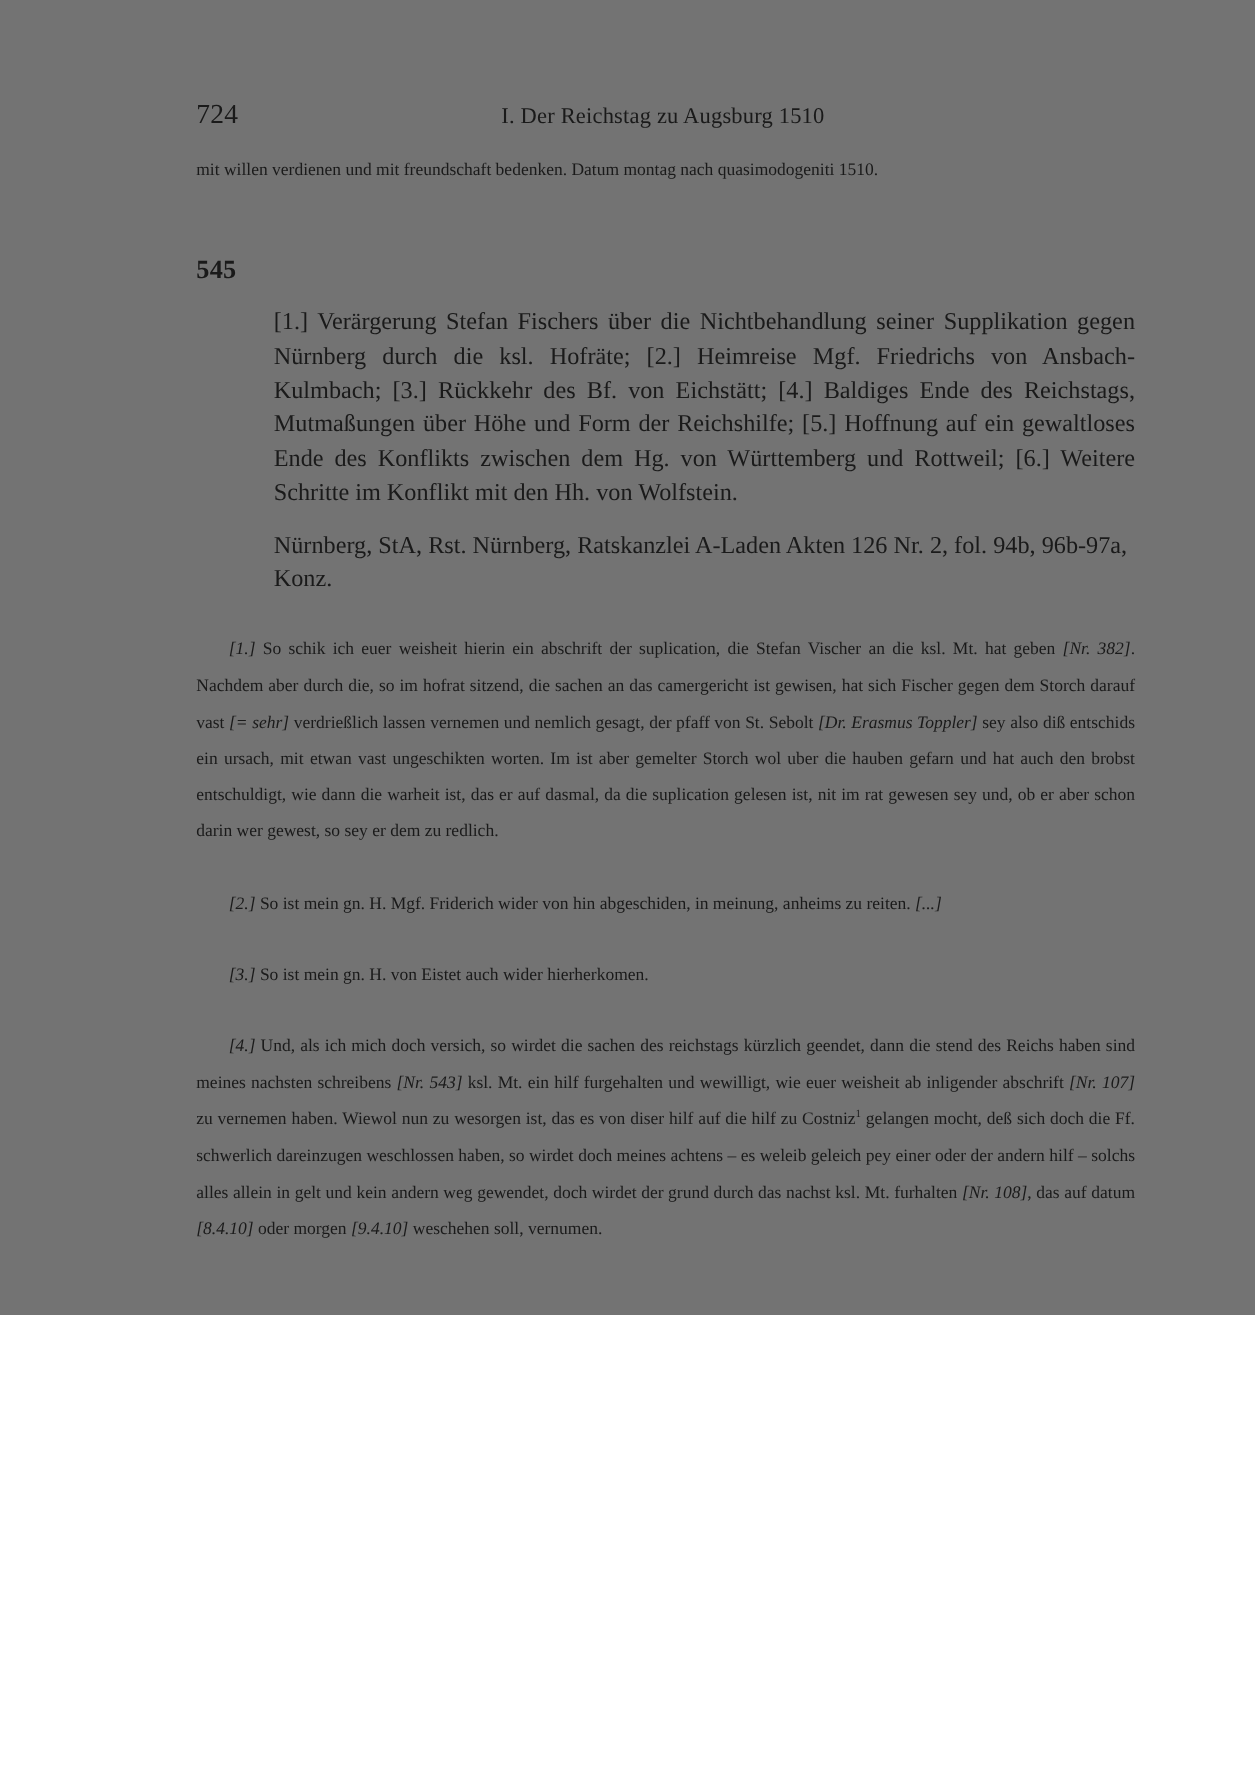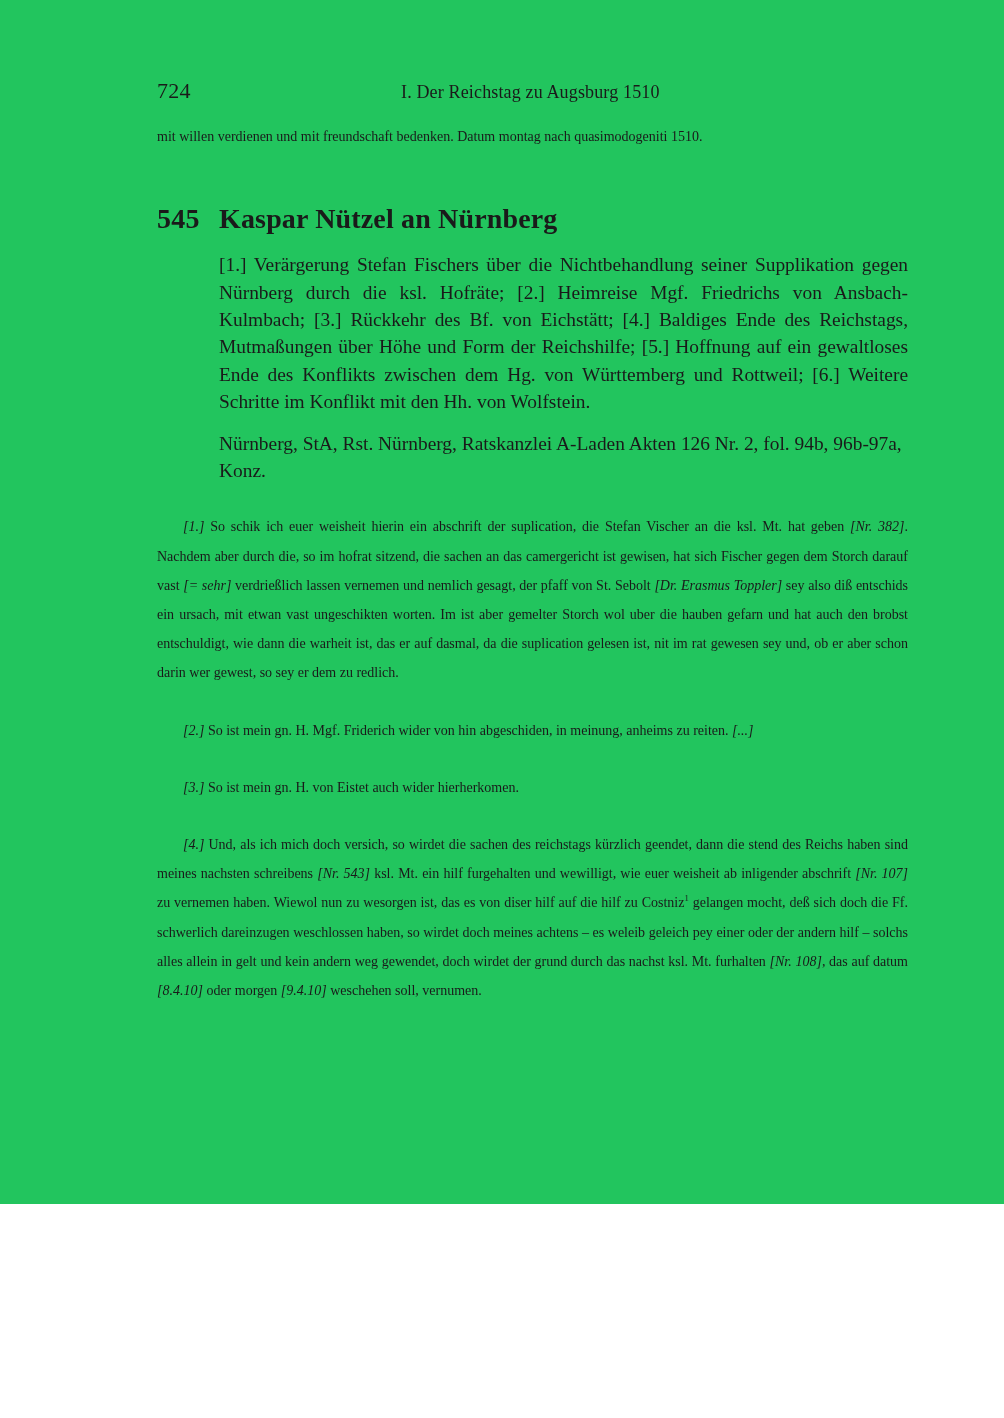--- a/index.html
+++ b/index.html
@@ -8,23 +8,23 @@
     padding: 0;
     background: #ffffff;
   }
   body {
     font-family: "Liberation Serif", "DejaVu Serif", serif;
     color: #1a1a1a;
   }
   .page {
     position: relative;
     width: 1004px;
-    height: 1204px;
+    height: 1052px;
     margin: 0 auto;
-    background: #22c55e;
+    background: #737373;
     box-sizing: border-box;
     overflow: hidden;
   }
 
   
   .running-head {
     position: absolute;
     left: 157px;
     top: 78px;
     width: 751px;
@@ -71,21 +71,21 @@
     margin-top: 28px;
   }
 
   
   .doc-heading {
     display: flex;
     align-items: flex-end;
     margin-top: 52px;
     margin-bottom: 16px;
     font-weight: bold;
-    font-size: 28px;
+    font-size: 21px;
   }
   .doc-number {
     width: 62px;
     flex: 0 0 62px;
     letter-spacing: 0.2px;
   }
   .doc-title {
     letter-spacing: 0.15px;
   }
 
@@ -169,21 +169,20 @@
     <span class="folio">724</span>
     <span class="head-title">I. Der Reichstag zu Augsburg 1510</span>
   </div>
 
   <div class="textblock">
 
     <p class="continued">mit willen verdienen und mit freundschaft bedenken. Datum montag nach quasimodogeniti 1510.</p>
 
     <div class="doc-heading">
       <span class="doc-number">545</span>
-      <span class="doc-title">Kaspar Nützel an Nürnberg</span>
     </div>
 
     <p class="regest">[1.] Verärgerung Stefan Fischers über die Nichtbehandlung seiner Supplikation gegen Nürnberg durch die ksl. Hofräte; [2.] Heimreise Mgf. Friedrichs von Ansbach-Kulmbach; [3.] Rückkehr des Bf. von Eichstätt; [4.] Baldiges Ende des Reichstags, Mutmaßungen über Höhe und Form der Reichshilfe; [5.] Hoffnung auf ein gewaltloses Ende des Konflikts zwischen dem Hg. von Württemberg und Rottweil; [6.] Weitere Schritte im Konflikt mit den Hh. von Wolfstein.</p>
 
 
     <p class="regest source">Nürnberg, StA, Rst. Nürnberg, Ratskanzlei A-Laden Akten 126 Nr. 2, fol. 94b, 96b-97a, Konz.</p>
 
 
     <p class="indent body-first">
       <em>[1.]</em><span> So schik ich euer weisheit hierin ein abschrift der suplication, die Stefan Vischer an die ksl. Mt. hat geben </span><em>[Nr. 382]</em><span>. Nachdem aber durch die, so im hofrat sitzend, die sachen an das camergericht ist gewisen, hat sich Fischer gegen dem Storch darauf vast </span><em>[= sehr]</em><span> verdrießlich lassen vernemen und nemlich gesagt, der pfaff von St. Sebolt </span><em>[Dr. Erasmus Toppler]</em><span> sey also diß entschids ein ursach, mit etwan vast ungeschikten worten. Im ist aber gemelter Storch wol uber die hauben gefarn und hat auch den brobst entschuldigt, wie dann die warheit ist, das er auf dasmal, da die suplication gelesen ist, nit im rat gewesen sey und, ob er aber schon darin wer gewest, so sey er dem zu redlich.</span>

